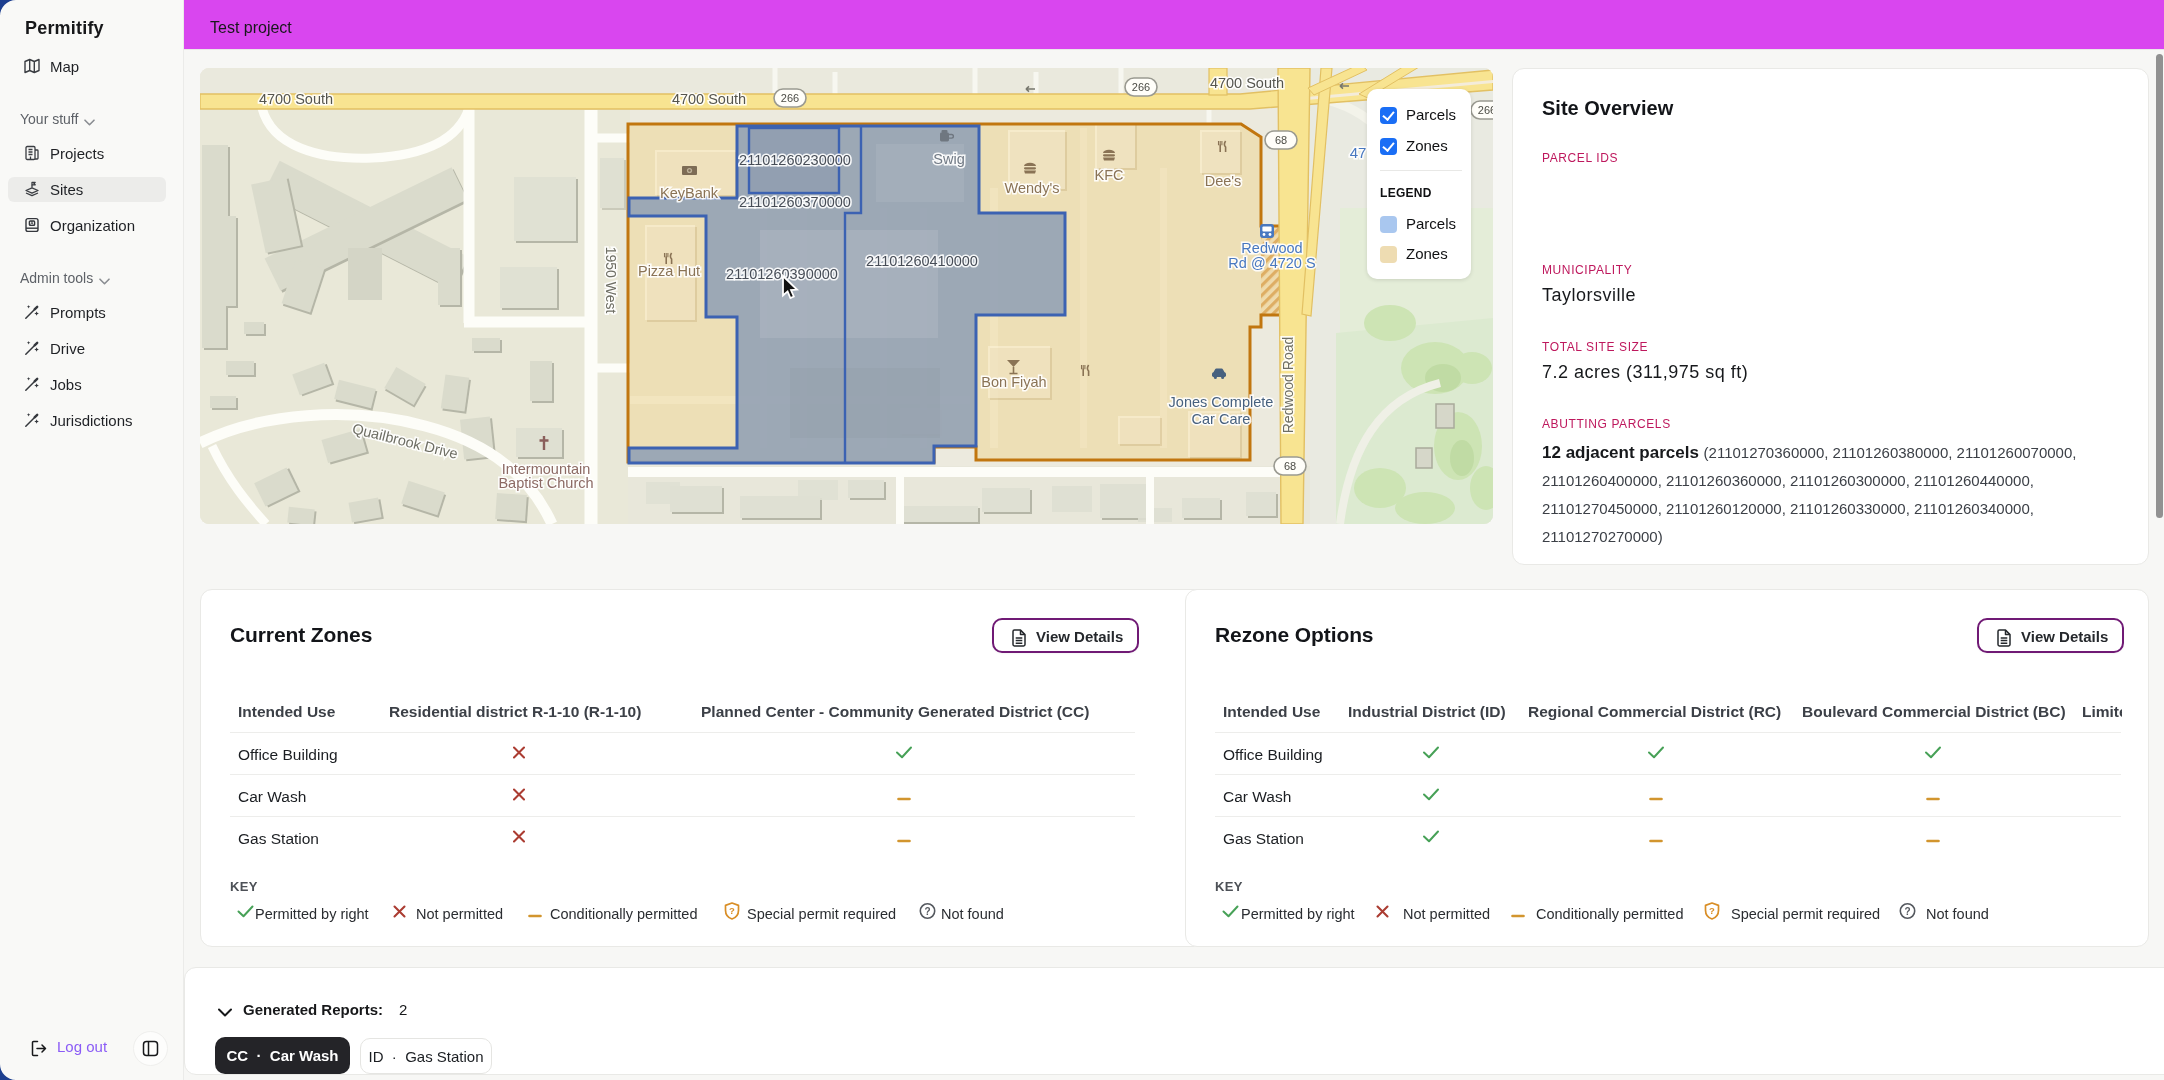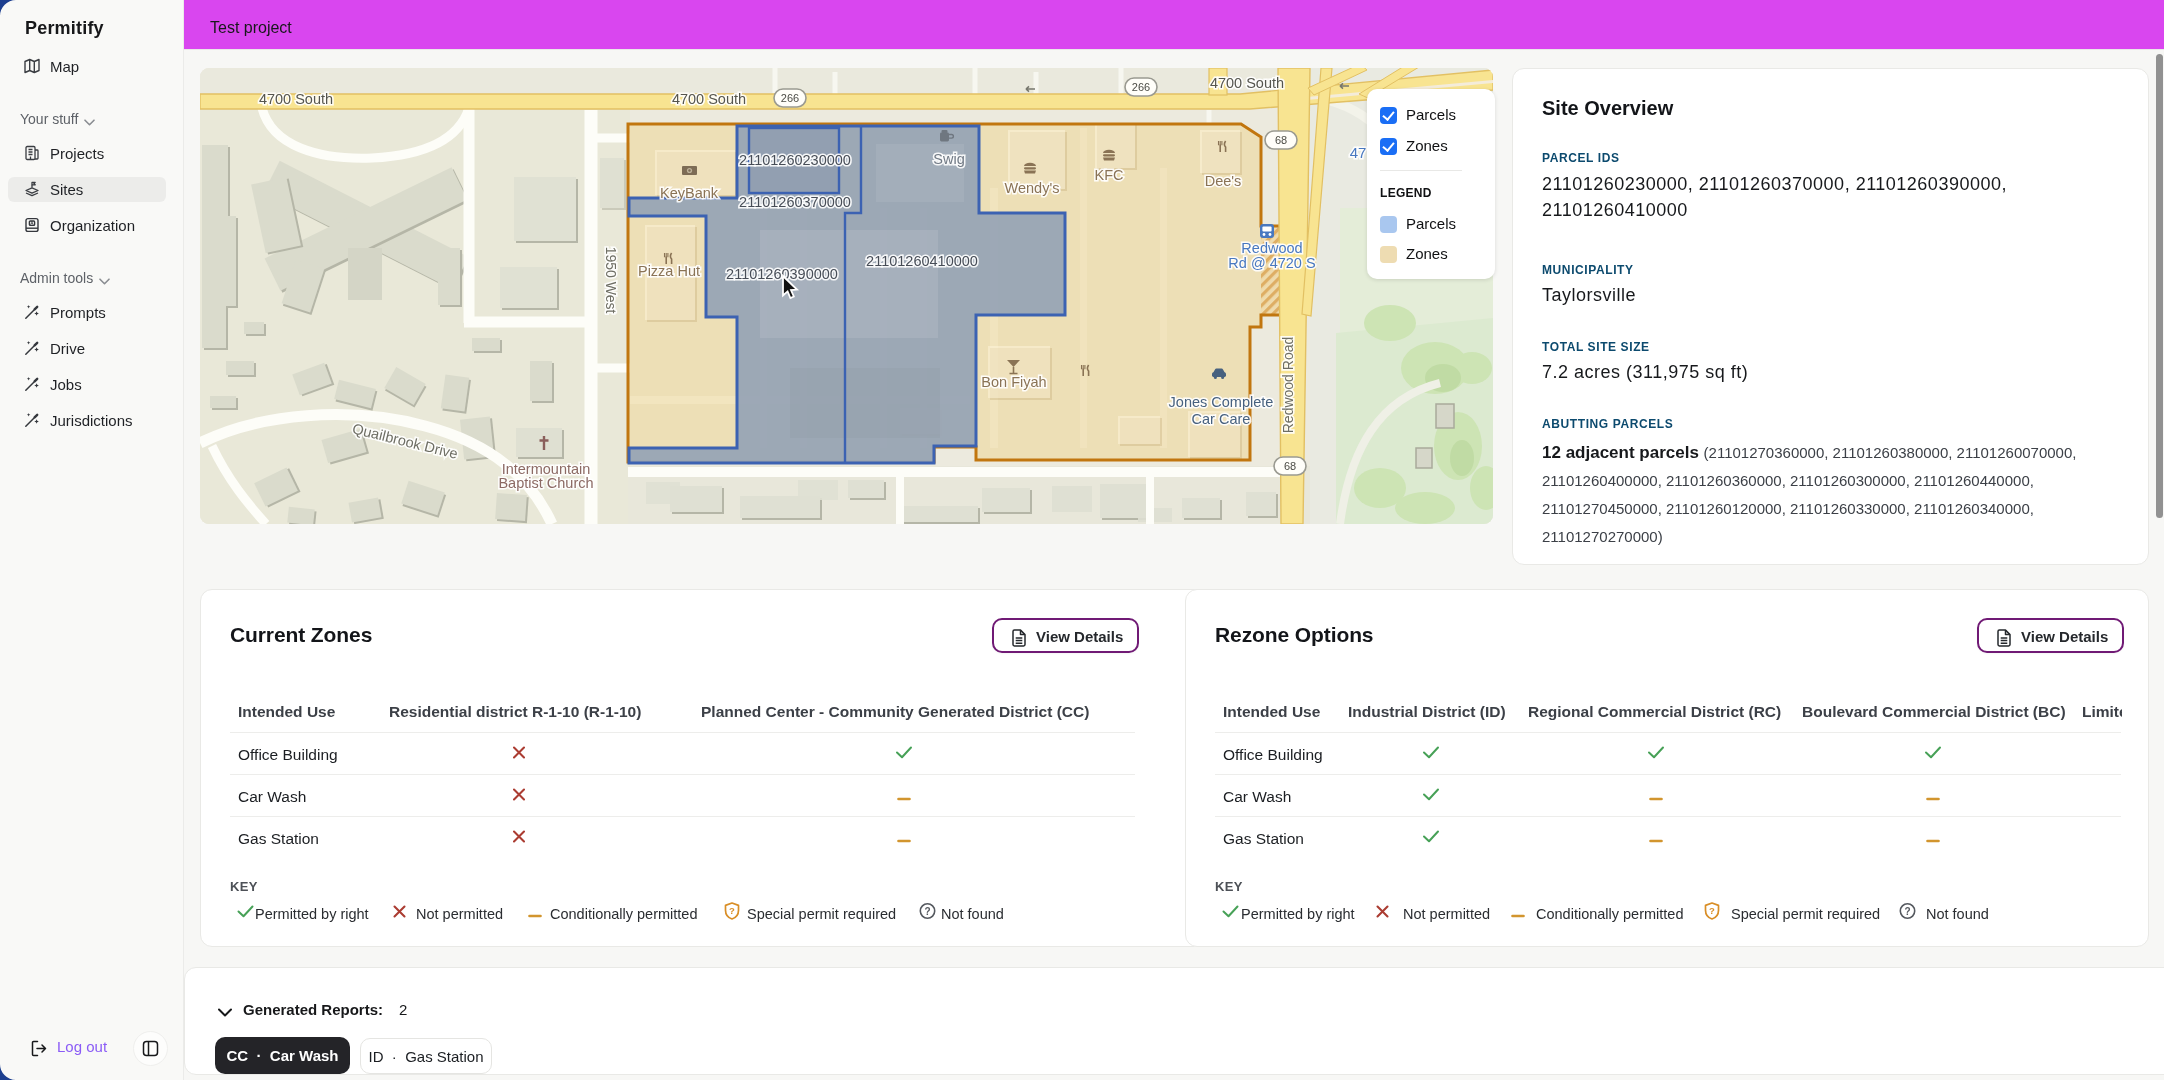--- a/index.html
+++ b/index.html
@@ -26,38 +26,38 @@
 #sidebtn{position:absolute;left:133px;top:1031px;width:35px;height:35px;border:1px solid #efefed;border-radius:50%;background:#fdfdfc}
 
 .card{position:absolute;background:#fff;border:1px solid #e9e9e6;border-radius:12px}
 #mapcard{position:absolute;left:200px;top:68px;width:1293px;height:456px;border-radius:9px;overflow:hidden;border:none;background:#ebe9df}
 #sitecard{left:1512px;top:68px;width:637px;height:497px}
 #zonescard{left:200px;top:589px;width:1134px;height:358px}
 #rezonecard{left:1185px;top:589px;width:964px;height:358px}
 #reportscard{left:184px;top:967px;width:2108px;height:108px}
 
 .h2{font-size:20px;font-weight:700;color:#131519}
-.lbl{font-size:12px;font-weight:700;color:#0c4a6e;letter-spacing:.6px}
+.lbl{font-size:12px;font-weight:400;color:#be185d;letter-spacing:.6px}
 .val{font-size:18px;color:#17191c;letter-spacing:.5px}
 
 .h2big{font-size:21px;font-weight:700;color:#131519;letter-spacing:-.1px}
 .vd-btn{position:absolute;width:147px;height:35px;border:2px solid #701a75;border-radius:10px;background:#fff;box-shadow:0 1px 2px rgba(0,0,0,.04);font-size:15px;font-weight:600;color:#25282c}
 .vd-btn svg{position:absolute;left:17px;top:9px}
 .vd-btn span{position:absolute;left:42px;top:8px}
 .thead{font-size:15.5px;color:#3c4047;font-weight:600;position:absolute}
 .trow{font-size:15.5px;color:#1b1e22;position:absolute}
 .sep{position:absolute;height:1px;background:#ededeb}
 .key-lbl{font-size:13px;font-weight:700;color:#4d5157;letter-spacing:.4px;position:absolute}
 .key-row{position:absolute;font-size:14.5px;color:#2a2d31}
 .mark{position:absolute;transform:translate(-50%,-50%)}
 
 .pill-dark{position:absolute;background:#242428;color:#fff;border-radius:10px;font-size:15px;font-weight:600;display:flex;align-items:center;justify-content:center}
 .pill-light{position:absolute;background:#fff;color:#1b1e22;border:1px solid #e5e5e2;border-radius:10px;font-size:15px;font-weight:500;display:flex;align-items:center;justify-content:center}
 
-#legend{position:absolute;left:1367px;top:89px;width:128px;height:190px;background:#fff;border-radius:10px;box-shadow:0 1px 4px rgba(0,0,0,.12);z-index:30}
+#legend{position:absolute;left:1367px;top:89px;width:104px;height:190px;background:#fff;border-radius:10px;box-shadow:0 1px 4px rgba(0,0,0,.12);z-index:30}
 .lg-row{position:absolute;left:13px;font-size:15px;color:#101113}
 .cbx{display:inline-block;width:17px;height:17px;background:#1a6ef5;border-radius:4px;vertical-align:-4px;margin-right:9px;position:relative}
 .cbx:after{content:"";position:absolute;left:5px;top:2px;width:5px;height:9px;border:solid #fff;border-width:0 2.2px 2.2px 0;transform:rotate(40deg)}
 .sw{display:inline-block;width:17px;height:17px;border-radius:4px;vertical-align:-4px;margin-right:9px}
 </style>
 </head>
 <body>
 <div id="content"></div>
 <div id="topbar">
     <div class="title">Test project</div>
@@ -493,21 +493,20 @@
   <div class="lg-row" style="top:48px"><span class="cbx"></span>Zones</div>
   <div style="position:absolute;left:13px;top:81px;width:82px;height:1px;background:#e8e8e6"></div>
   <div class="lg-row" style="top:97px;font-weight:700;font-size:12px;letter-spacing:.3px">LEGEND</div>
   <div class="lg-row" style="top:126px"><span class="sw" style="background:#a9c7ef"></span>Parcels</div>
   <div class="lg-row" style="top:156px"><span class="sw" style="background:#eedcb2"></span>Zones</div>
 </div>
 
 <div class="card" id="sitecard">
   <div class="h2" style="position:absolute;left:29px;top:28px">Site Overview</div>
   <div class="lbl" style="position:absolute;left:29px;top:82px">PARCEL IDS</div>
-  <div class="val" style="position:absolute;left:29px;top:102px;width:500px;line-height:26px">21101260230000, 21101260370000, 21101260390000, 21101260410000</div>
   <div class="lbl" style="position:absolute;left:29px;top:194px">MUNICIPALITY</div>
   <div class="val" style="position:absolute;left:29px;top:216px">Taylorsville</div>
   <div class="lbl" style="position:absolute;left:29px;top:271px">TOTAL SITE SIZE</div>
   <div class="val" style="position:absolute;left:29px;top:293px">7.2 acres (311,975 sq ft)</div>
   <div class="lbl" style="position:absolute;left:29px;top:348px">ABUTTING PARCELS</div>
   <div style="position:absolute;left:29px;top:370px;width:580px;font-size:15px;color:#3c4047;line-height:28px"><span style="font-size:17px;font-weight:700;color:#17191c">12 adjacent parcels </span>(21101270360000, 21101260380000, 21101260070000, 21101260400000, 21101260360000, 21101260300000, 21101260440000, 21101270450000, 21101260120000, 21101260330000, 21101260340000, 21101270270000)</div>
 </div>
 
 <div class="card" id="zonescard">
   <div class="h2big" style="position:absolute;left:29px;top:33px">Current Zones</div>

